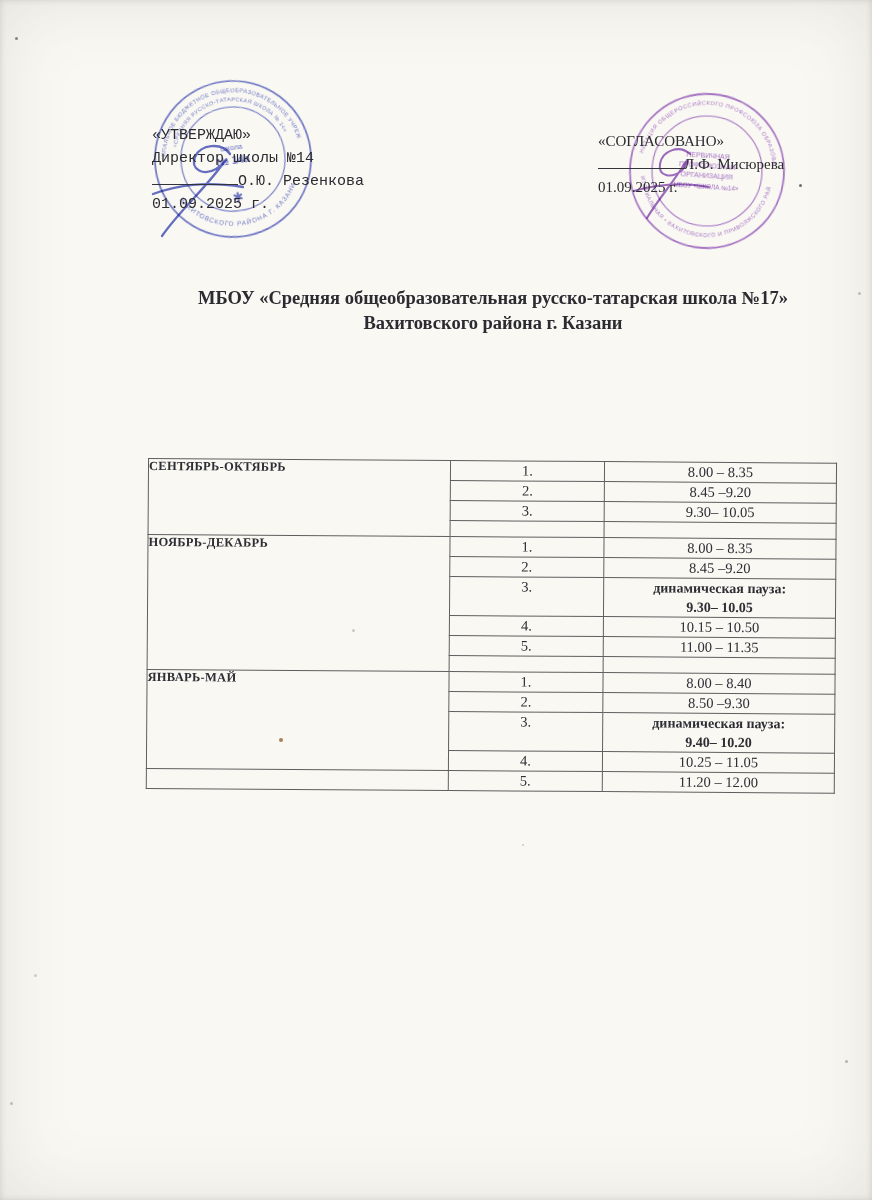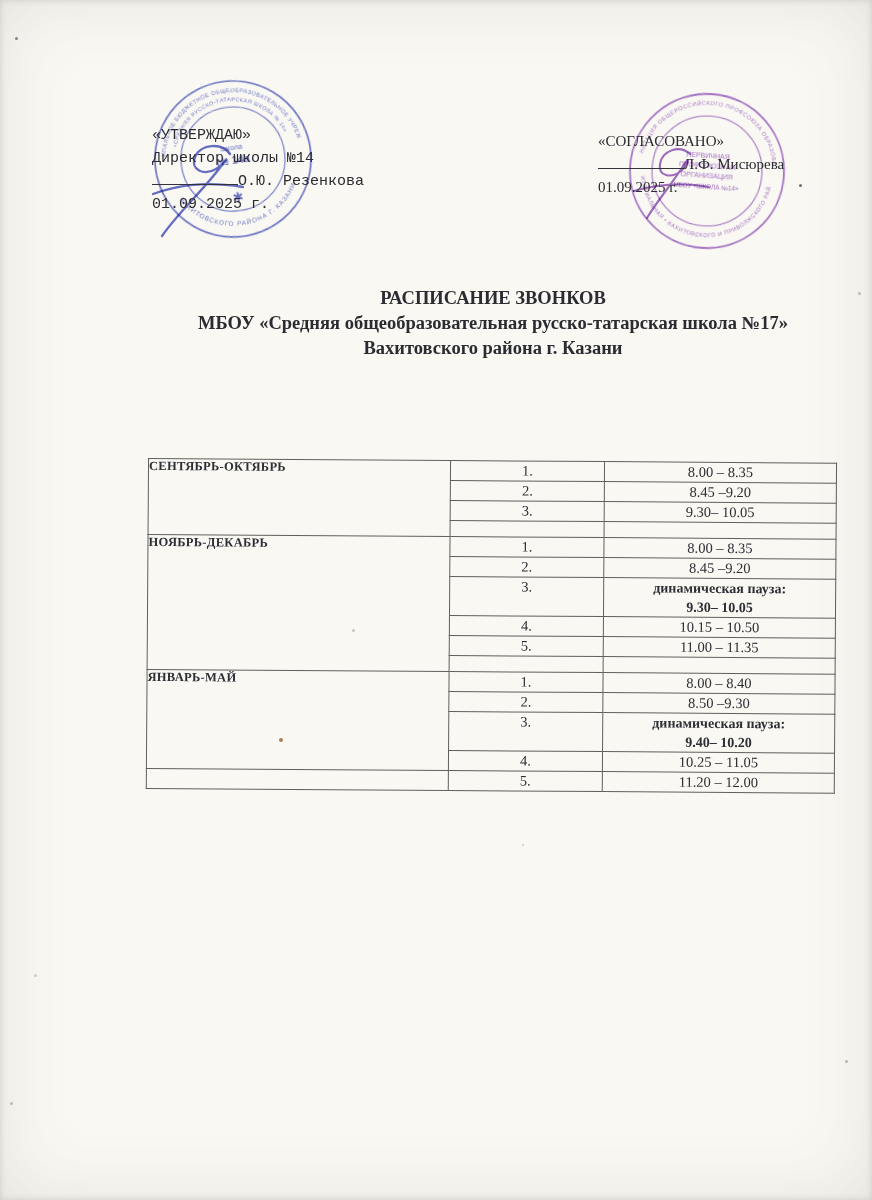--- a/index.html
+++ b/index.html
@@ -127,21 +127,20 @@
     <div>01.09.2025 г.</div>
   </div>
 
   <div class="approval right">
     <div>«СОГЛАСОВАНО»</div>
     <div><span class="blank-line"></span><span>Л.Ф. Мисюрева</span></div>
     <div>01.09.2025 г.</div>
   </div>
 
   <div class="title-block">
-    <div>РАСПИСАНИЕ ЗВОНКОВ</div>
     <div>МБОУ «Средняя общеобразовательная русско-татарская школа №17»</div>
     <div>Вахитовского района г. Казани</div>
   </div>
 
   <table class="schedule">
     <colgroup>
       <col style="width:302px">
       <col style="width:154px">
       <col style="width:232px">
     </colgroup>

